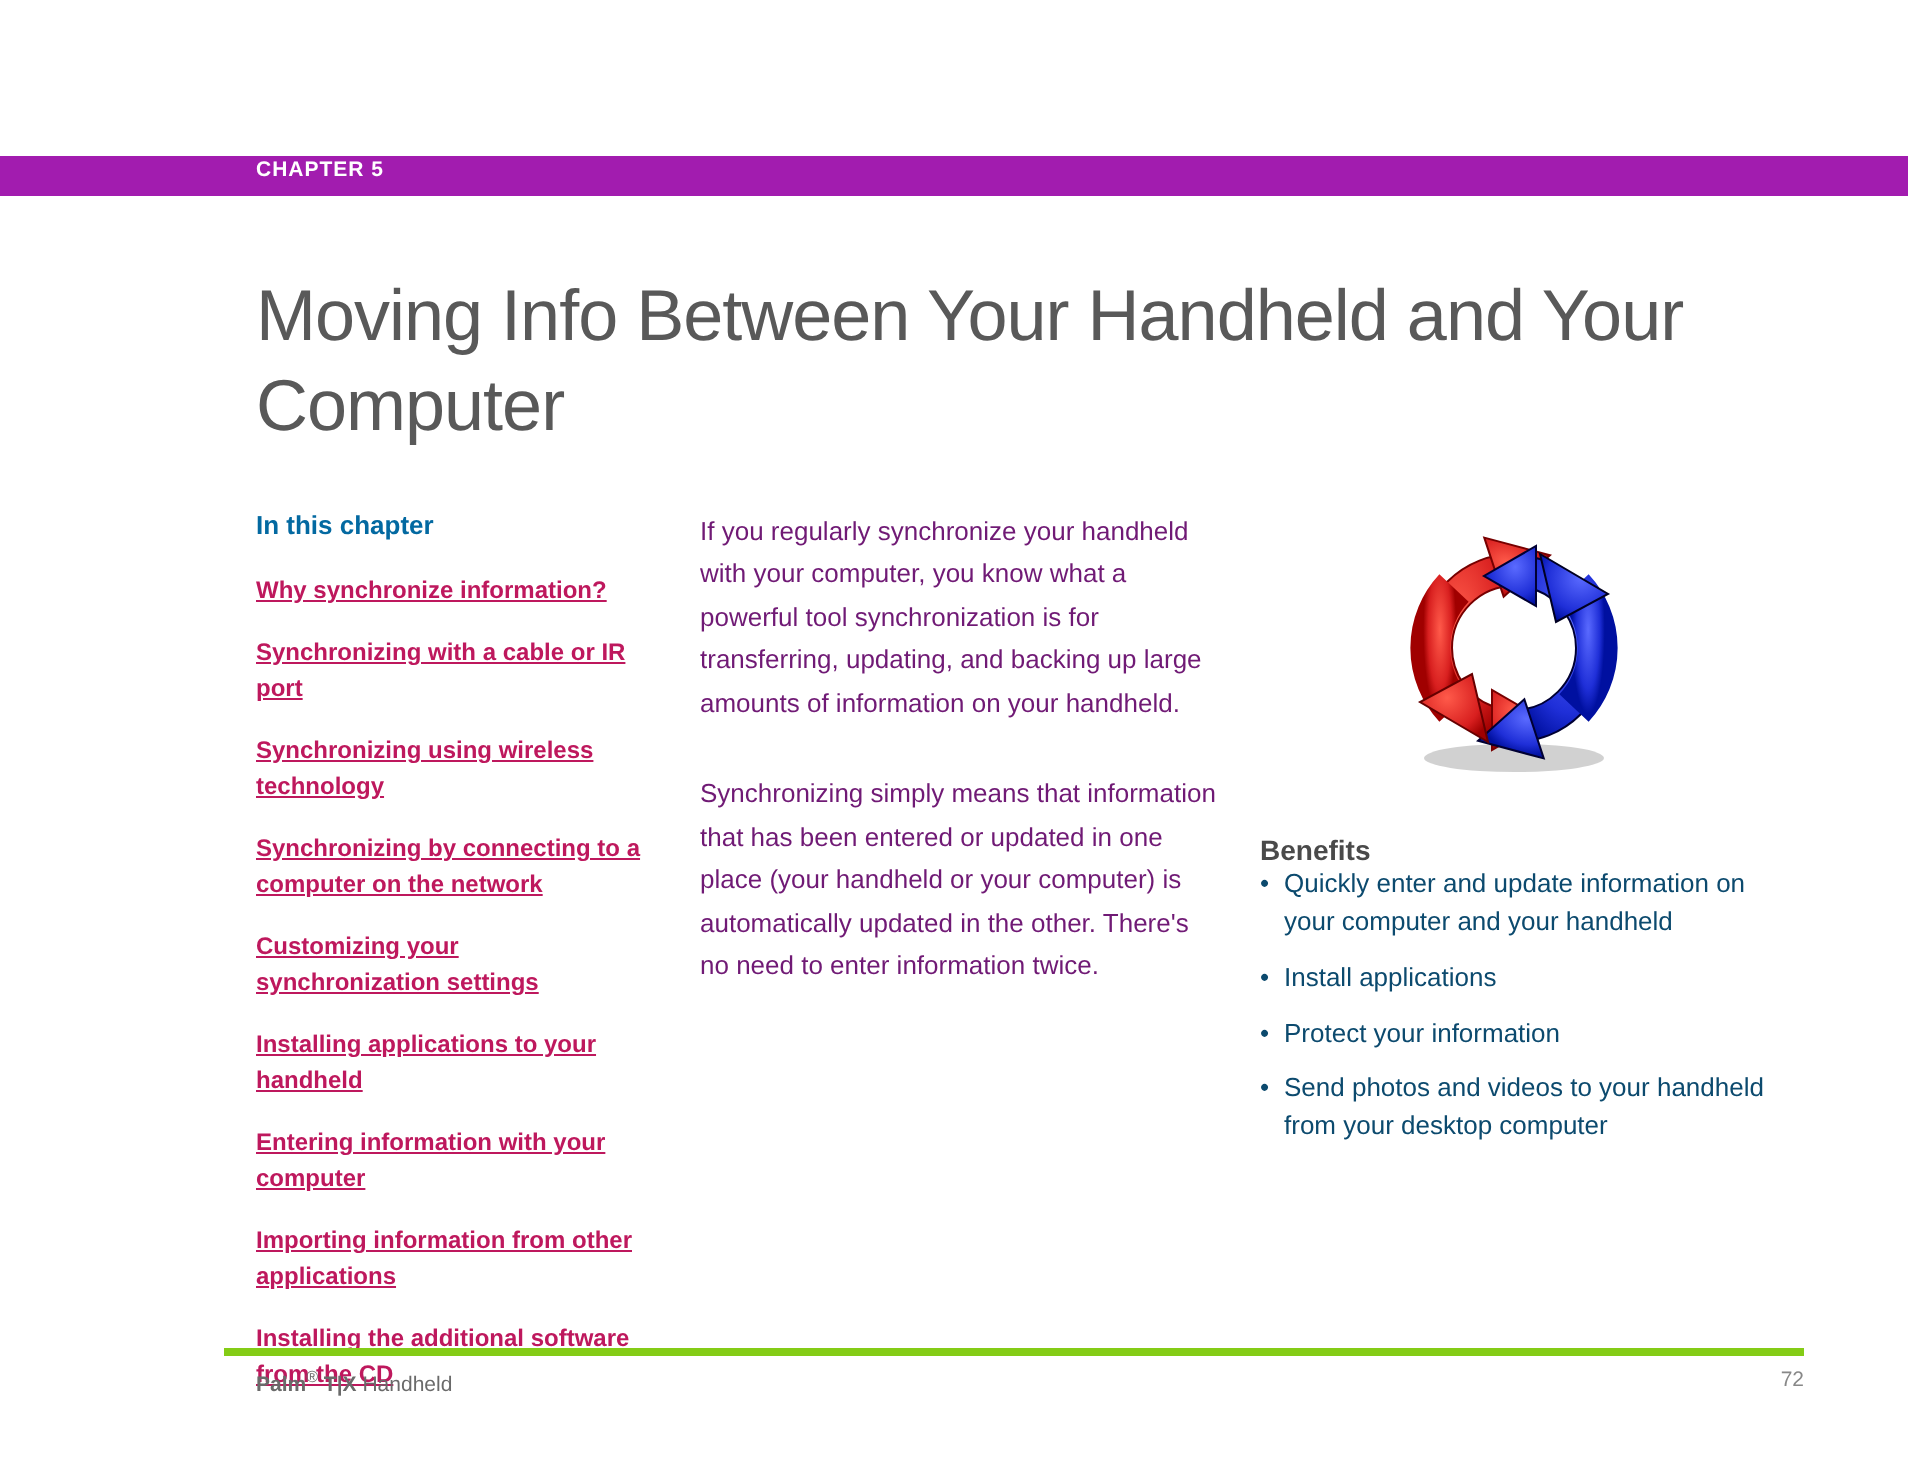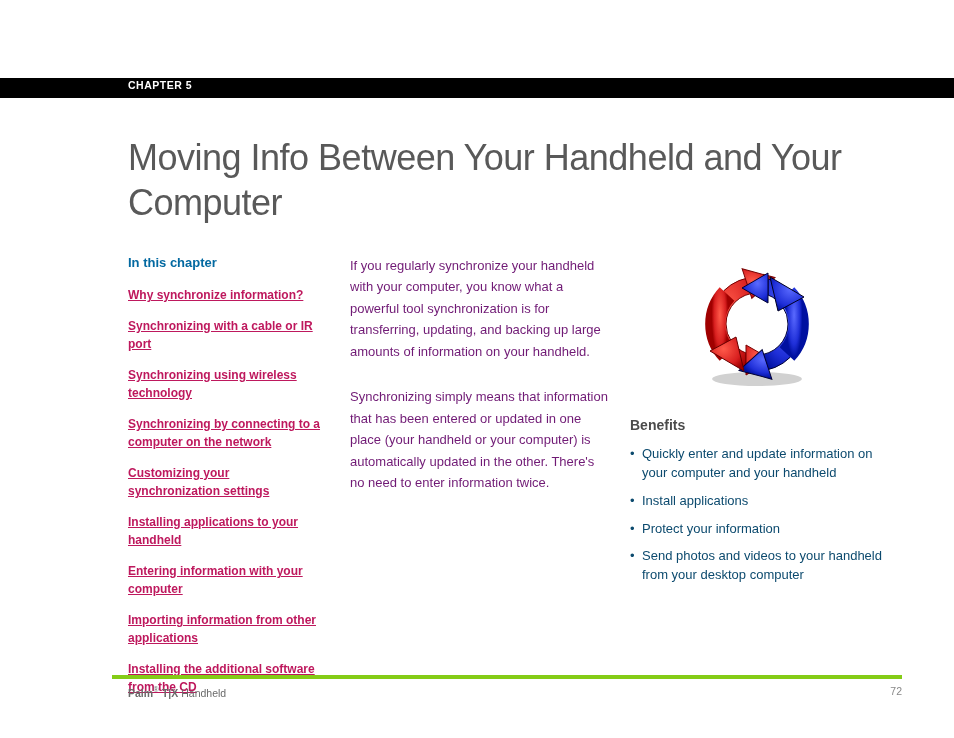--- a/index.html
+++ b/index.html
@@ -14,21 +14,21 @@
       background: #fff;
       position: relative;
       color: #4a4a4a;
     }
     .orange-bar {
       position: absolute;
       top: 78px;
       left: 0;
       width: 954px;
       height: 20px;
-      background: #000000;
+      background: #a21caf;
     }
     .chapter-label {
       position: absolute;
       left: 128px;
       top: 1px;
       color: #fff;
       font-size: 10.5px;
       font-weight: bold;
       letter-spacing: 0.5px;
     }
@@ -85,21 +85,21 @@
     .sync-icon-box {
       display: flex;
       justify-content: center;
       margin-bottom: 28px;
       padding-top: 4px;
     }
     .benefits-heading {
       font-size: 14px;
       font-weight: bold;
       color: #4a4a4a;
-      margin-bottom: 12px;
+      margin-bottom: 0;
     }
     .benefits-list {
       list-style: none;
     }
     .benefits-list li {
       font-size: 13px;
       color: #0c4a6e;
       line-height: 1.45;
       margin-bottom: 9px;
       padding-left: 12px;

